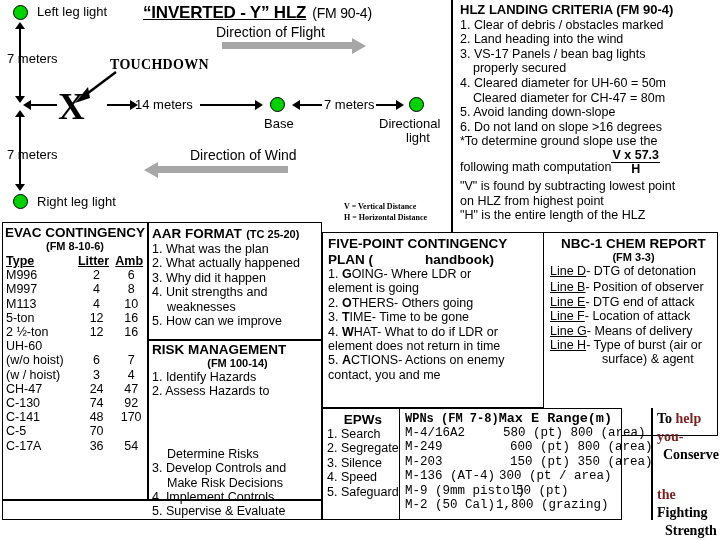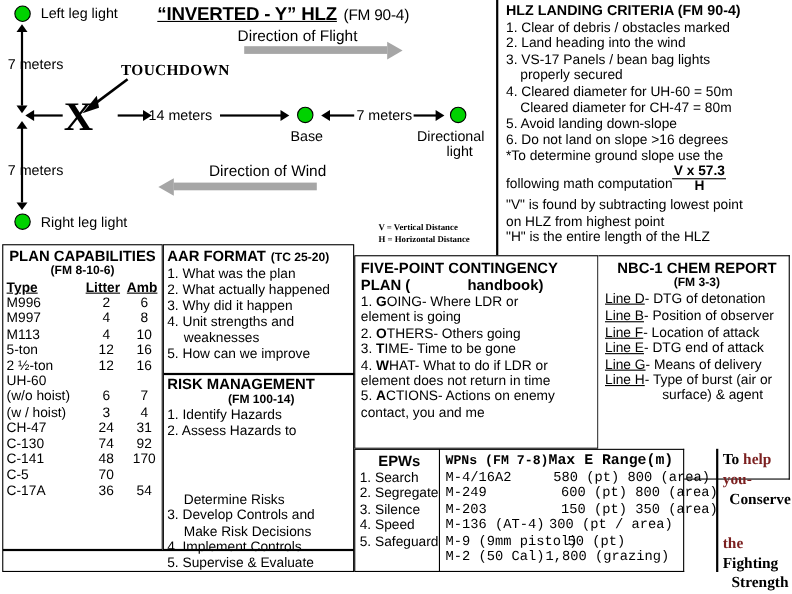--- a/index.html
+++ b/index.html
@@ -146,21 +146,21 @@
     <div class="row">*To determine ground slope use the</div>
     <div class="row" style="height:28px;">
       <span>following math computation</span><span class="frac"><span class="num">V x 57.3</span><span class="den">H</span></span>
     </div>
     <div class="row" style="margin-top:2px;">"V" is found by subtracting lowest point</div>
     <div class="row">on HLZ from highest point</div>
     <div class="row">"H" is the entire length of the HLZ</div>
   </div>
 
   <div class="box" style="left:2px;top:222px;width:146px;height:278px;">
-    <div class="bx-title" style="margin-top:2px;">PLAN CAPABILITIES</div>
+    <div class="bx-title" style="margin-top:2px;">EVAC CONTINGENCY</div>
     <div class="bx-sub">(FM 8-10-6)</div>
     <table class="evac" style="margin-top:1px;">
       <thead>
         <tr>
           <th style="width:52%;padding-left:3px;">Type</th>
           <th style="width:26%;">Litter</th>
           <th style="width:22%;">Amb</th>
         </tr>
       </thead>
       <tbody>
@@ -200,21 +200,21 @@
             <td class="c">7</td>
           </tr>
         <tr>
             <td style="padding-left:3px;">(w / hoist)</td>
             <td class="c">3</td>
             <td class="c">4</td>
           </tr>
         <tr>
             <td style="padding-left:3px;">CH-47</td>
             <td class="c">24</td>
-            <td class="c">31</td>
+            <td class="c">47</td>
           </tr>
         <tr>
             <td style="padding-left:3px;">C-130</td>
             <td class="c">74</td>
             <td class="c">92</td>
           </tr>
         <tr>
             <td style="padding-left:3px;">C-141</td>
             <td class="c">48</td>
             <td class="c">170</td>
@@ -278,22 +278,22 @@
       <div class="li2"><span></span><span class="b"></span><span>contact, you and me</span></div>
     </div>
   </div>
 
   <div class="box" style="left:544px;top:232px;width:174px;height:204px;border-left:none;">
     <div style="padding:3px 0 0 6px;">
       <div class="bx-title">NBC-1 CHEM REPORT</div>
       <div class="bx-sub">(FM 3-3)</div>
       <div class="li"><span class="u">Line D</span><span>- DTG of detonation</span></div>
       <div class="li" style="margin-top:2px;"><span class="u">Line B</span><span>- Position of observer</span></div>
+      <div class="li"><span class="u">Line E</span><span>- DTG end of attack</span></div>
       <div class="li"><span class="u">Line F</span><span>- Location of attack</span></div>
-      <div class="li"><span class="u">Line E</span><span>- DTG end of attack</span></div>
       <div class="li"><span class="u">Line G</span><span>- Means of delivery</span></div>
       <div class="li"><span class="u">Line H</span><span>- Type of burst (air or</span></div>
       <div class="li" style="padding-left:52px;">surface) &amp; agent</div>
     </div>
   </div>
 
   <div class="box" style="left:322px;top:408px;width:78px;height:112px;">
     <div style="padding:3px 0 0 4px;">
       <div class="bx-title">EPWs</div>
       <div class="li">1. Search</div>

